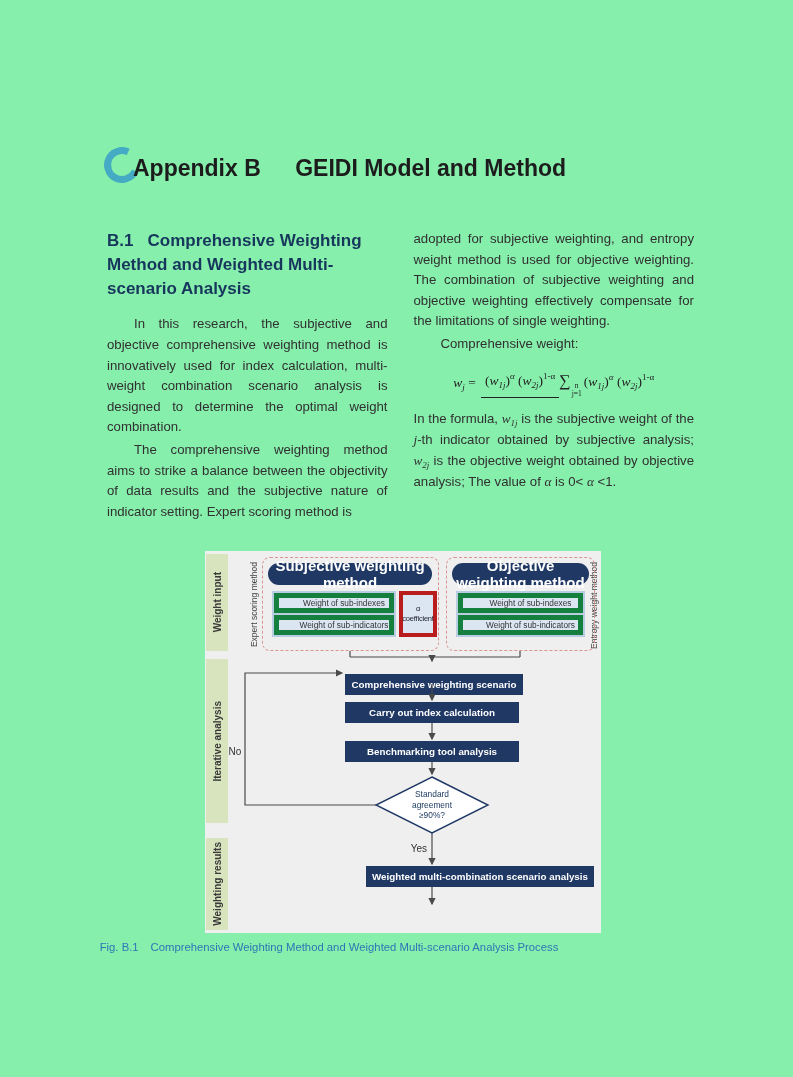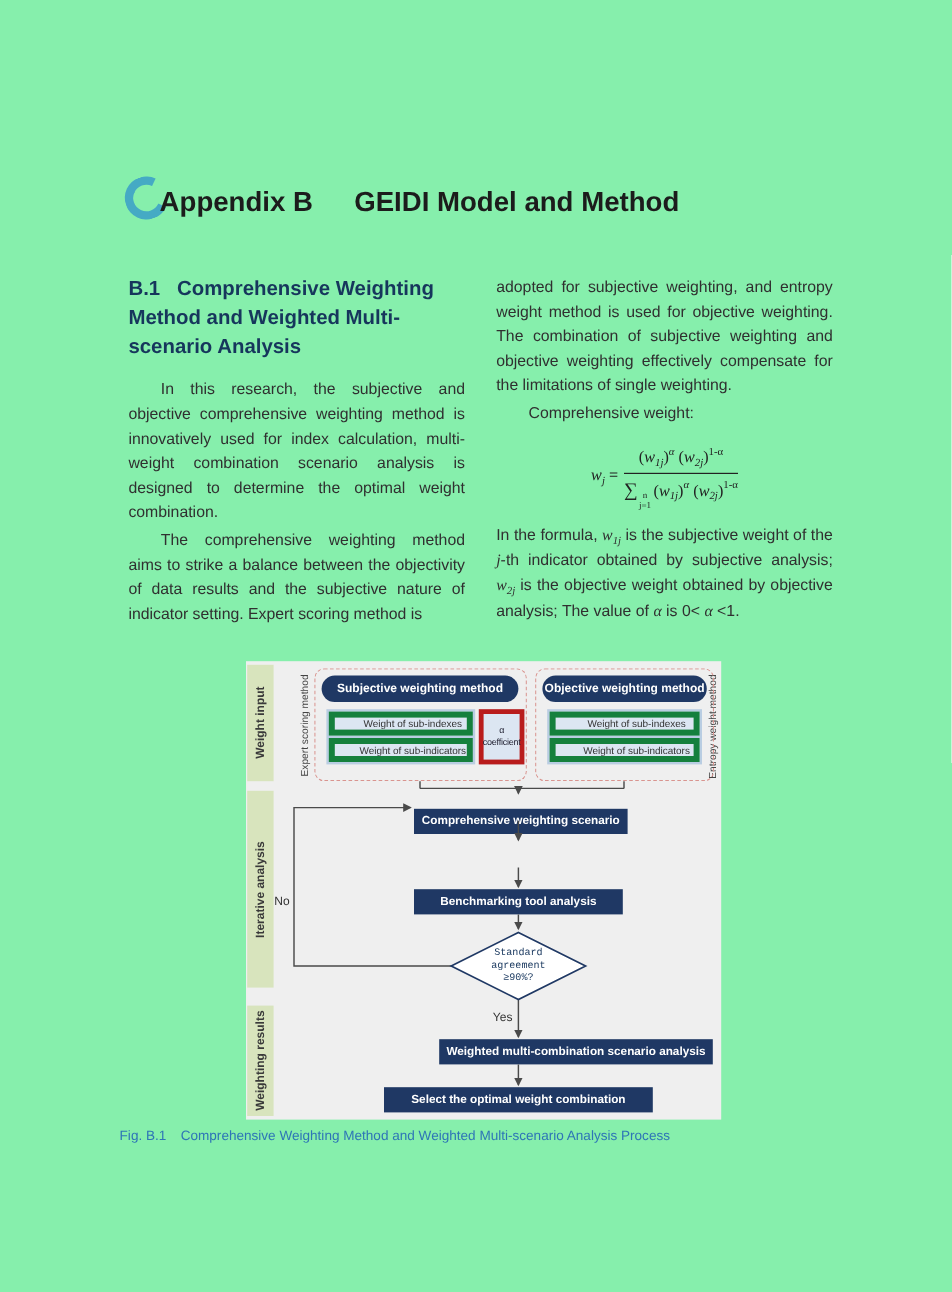--- a/index.html
+++ b/index.html
@@ -32,53 +32,53 @@
   .m-var{font-family:"Liberation Serif",serif;font-style:italic;}
   
   .formula{
     display:flex;justify-content:center;align-items:center;gap:5px;
     font-family:"Liberation Serif",serif;font-size:13.5px;color:#222;
     margin:13px 0 11px;text-align:center;text-indent:0;
   }
   .m-it{font-style:italic;}
   .m-sub{font-size:9px;vertical-align:-3px;}
   .m-sup{font-size:9px;vertical-align:6px;}
-  .frac{display:inline-flex;flex-direction:column;}
+  .frac{display:inline-flex;flex-direction:row;}
   .frac .num{border-bottom:1px solid #222;padding:1px 4px 2px;}
   .frac .den{padding-top:2px;}
   .m-sum{font-size:16px;line-height:1;}
   .sumss{display:inline-flex;flex-direction:column;font-size:7.5px;line-height:1.1;vertical-align:-2px;margin:0 2px 0 1px;}
   
   .fig{position:absolute;left:205px;top:551px;width:396px;height:382px;background:var(--figbg);}
   .fig .abs{position:absolute;}
   .sidebar{
     background:var(--green);width:22px;display:flex;align-items:center;justify-content:center;
     font-size:10px;font-weight:bold;color:#3a3a3a;
   }
   .vtext{writing-mode:vertical-rl;transform:rotate(180deg);white-space:nowrap;}
   .side-label{display:flex;align-items:center;justify-content:center;font-size:8.5px;color:#444;}
   .dashed-group{border:1.6px dashed var(--dashedline);border-radius:8px;}
   .hdr-box,.flow-box{
     background:var(--navy);color:#fff;font-weight:bold;display:flex;align-items:center;justify-content:center;
     text-align:center;
   }
-  .hdr-box{font-size:10px;border-radius:11px;}
+  .hdr-box{font-size:15px;border-radius:11px;}
   .flow-box{font-size:9.8px;}
   .panel{background:var(--panel);padding:2px;display:flex;flex-direction:column;gap:2px;}
   .panel .row{
     flex:1;background:var(--box);border:5px solid #15803d;display:flex;align-items:center;justify-content:center;
     font-size:8.3px;color:#333;white-space:nowrap;padding-left:20px;
   }
   .alpha-box{
     background:var(--box);border:4px solid #b91c1c;display:flex;align-items:center;justify-content:center;
     text-align:center;font-size:7.5px;letter-spacing:-0.2px;color:#223;line-height:1.4;padding:1px;
   }
   .decision-text{
     display:flex;align-items:center;justify-content:center;text-align:center;
-    font-size:8.4px;line-height:1.25;color:#17365d;font-family:Liberation Mono, monospace;
+    font-size:8.4px;line-height:1.25;color:#17365d;
   }
   .yn-label{font-size:10px;color:#333;}
   svg.overlay{position:absolute;left:0;top:0;pointer-events:none;}
   
   .caption{position:absolute;left:0;top:941px;width:658px;text-align:center;font-size:11.3px;color:var(--caption);}
   .caption .cap-label{margin-right:12px;}
 </style>
 </head>
 <body>
 
@@ -149,23 +149,23 @@
     <div class="abs alpha-box" style="left:194px;top:40px;width:38px;height:46px;">α coefficient</div>
 
     <div class="abs dashed-group" style="left:241px;top:6px;width:149px;height:94px;"></div>
     <div class="abs hdr-box" style="left:247px;top:12px;width:137px;height:22px;">Objective weighting method</div>
     <div class="abs panel" style="left:251px;top:40px;width:129px;height:46px;">
       <div class="row">Weight of sub-indexes</div>
       <div class="row">Weight of sub-indicators</div>
     </div>
 
     <div class="abs flow-box" style="left:140px;top:112px;width:178px;height:21px;margin-top:11px;">Comprehensive weighting scenario</div>
+    <div class="abs flow-box" style="left:140px;top:151px;width:174px;height:21px;">Carry out index calculation</div>
     <div class="abs flow-box" style="left:140px;top:190px;width:174px;height:21px;">Benchmarking tool analysis</div>
     <div class="abs flow-box" style="left:113px;top:315px;width:228px;height:21px;margin-left:48px;">Weighted multi-combination scenario analysis</div>
-    <div class="abs flow-box" style="left:115px;top:355px;width:224px;height:21px;">Select the optimal weight combination</div>
 
     <svg class="overlay" width="396" height="382" viewBox="0 0 396 382">
       <defs>
         <marker id="ah" markerWidth="7" markerHeight="7" refX="5" refY="3" orient="auto">
           <path d="M0,0 L6,3 L0,6 z" fill="#4a4a4a"></path>
         </marker>
       </defs>
       <g stroke="#4a4a4a" stroke-width="1.2" fill="none">
         <path d="M145,100 L145,106 M315,100 L315,106 M145,106 L315,106"></path>
         <path d="M227,106 L227,110" marker-end="url(#ah)"></path>

